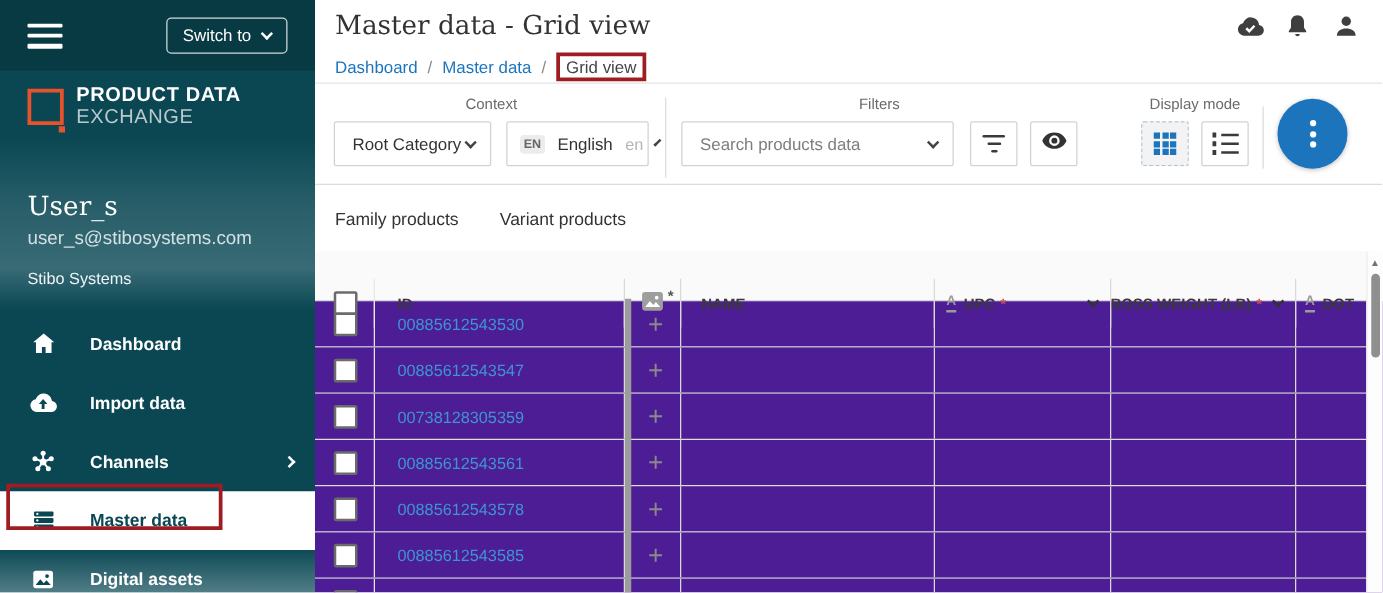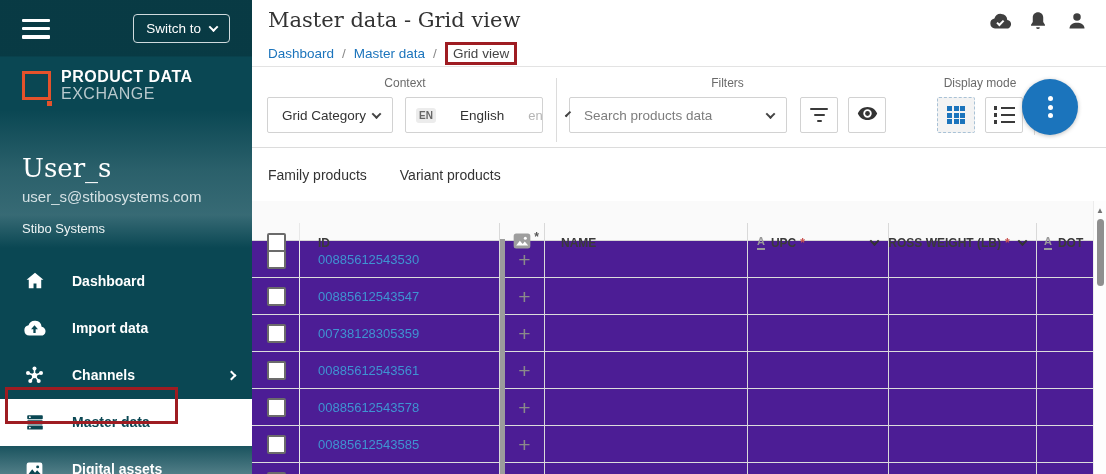--- a/index.html
+++ b/index.html
@@ -24,21 +24,21 @@
   .chev-right { transform:rotate(-45deg); }
 
   .sb-logo { display:flex; align-items:flex-start; gap:10px; padding:26px 22px 0 22px; }
   .logo-mark { position:relative; width:29px; height:29px; border:3.5px solid #e5522b; margin-top:2px; }
   .logo-mark i { position:absolute; right:-3.5px; bottom:-9px; width:5px; height:5px; background:#e5522b; }
   .logo-text { line-height:1.05; letter-spacing:.5px; }
   .logo-line1 { font-size:16px; font-weight:bold; color:#fff;text-align:right; }
   .logo-line2 { font-size:16px; color:#b9c9cd; }
 
   .sb-user { padding:50px 22px 0 22px; }
-  .user-name { font-family:"DejaVu Serif", serif; font-size:26px; color:#fff; }
+  .user-name { font-family:"DejaVu Serif", serif; font-size:21px; color:#fff; }
   .user-email { font-size:15px; color:#d4e1e4; margin-top:5px; }
   .user-org { font-size:13px; color:#eef4f5; margin-top:16px; }
 
   .sb-nav { margin-top:22px; }
   .nav-item { height:47px; display:flex; align-items:center; gap:26px; padding-left:23px; cursor:pointer; font-size:14px; font-weight:bold; color:#fff; position:relative; }
   .nav-item .nicon { width:23px; height:23px; display:flex; align-items:center; justify-content:center; flex:0 0 23px; }
   .nav-item.active { background:#fff; color:#0a4753; }
   .nav-item .sub-arrow { position:absolute; right:17px; color:#fff; }
 
   .annotation-box { position:absolute; border:3px solid #9e1c22; pointer-events:none; }
@@ -58,21 +58,21 @@
 
   
   .toolbar { position:relative; height:81px; border-bottom:1px solid #dcdcdc; display:flex; align-items:flex-start; padding-top:9px; }
   .tb-group { display:flex; flex-direction:column; align-items:center; }
   .tb-label { font-size:12px; color:#6a6a6a; margin-bottom:7px; }
   .tb-controls { display:flex; align-items:center; }
   .select { height:36px; border:1px solid #d2d2d2; border-radius:2px; background:#fff; display:flex; align-items:center; font-size:13.5px; color:#333; cursor:pointer; }
   .select .chev { color:#444; margin-left:auto; }
   .grp-context { margin-left:15px; }
   .sel-category { width:126px; padding:0 12px 0 14px; }
-  .sel-language { width:138px; margin-left:12px; padding:0 12px 0 10px; gap:24px; }
+  .sel-language { width:114px; margin-left:12px; padding:0 12px 0 10px; gap:10px; }
   .lang-badge { background:#ececec; color:#666; font-size:10px; font-weight:bold; border-radius:3px; padding:2px 3px; }
   .lang-code { color:#b5b5b5; font-size:13px; }
   .v-div { border-left:1px solid #dcdcdc; align-self:flex-start; }
   .div1 { margin-left:13px; height:64px; margin-top:2px; }
   .grp-filters { margin-left:12px; }
   .sel-search { width:218px; padding:0 12px 0 14px; }
   .placeholder { color:#7d7d7d; }
   .icon-btn { width:38px; height:36px; border:1px solid #d2d2d2; border-radius:2px; background:#fff; display:flex; align-items:center; justify-content:center; cursor:pointer; }
   .btn-filter { margin-left:13px; }
   .btn-eye { margin-left:10px; }
@@ -268,21 +268,21 @@
             </svg>
         </span>
       </div>
     </div>
 
     <div class="toolbar">
       <div class="tb-group grp-context">
         <div class="tb-label">Context</div>
         <div class="tb-controls">
           <div class="select sel-category">
-            <span>Grid Category</span>
+            <span>Root Category</span>
             <span class="chev"></span>
           </div>
           <div class="select sel-language">
             <span class="lang-badge">EN</span>
             <span>English</span>
             <span class="lang-code">en</span>
             <span class="chev"></span>
           </div>
         </div>
       </div>

